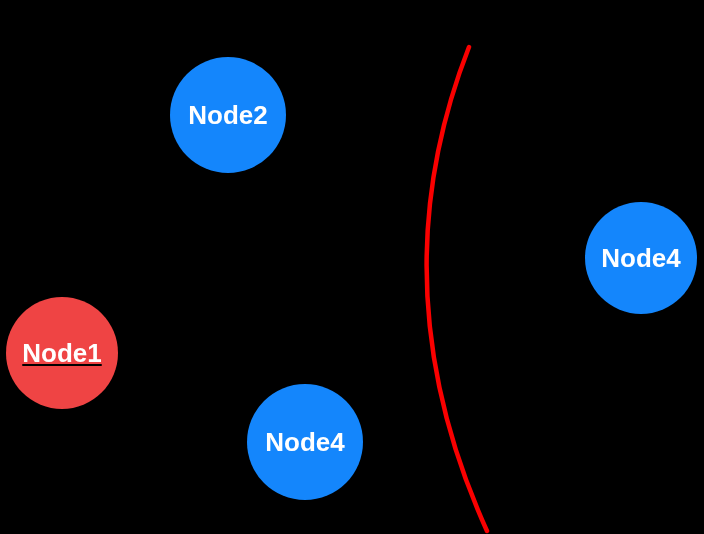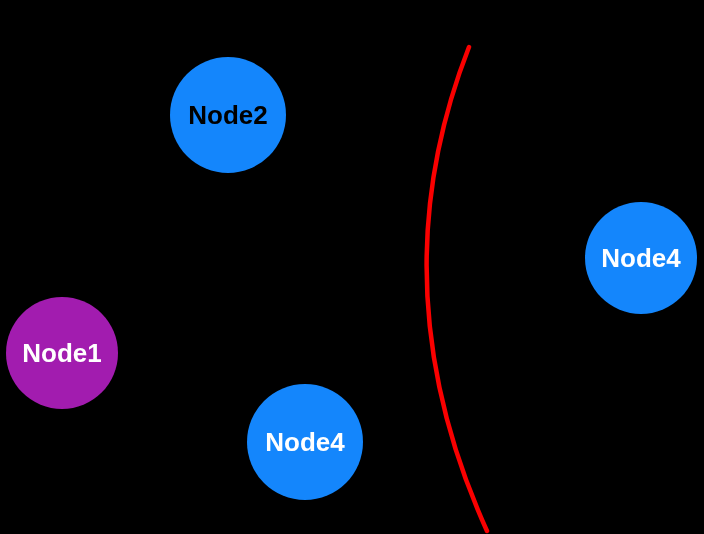--- a/index.html
+++ b/index.html
@@ -46,24 +46,24 @@
 </head>
 <body style="background: rgb(0, 0, 0);">
 
 <div id="graph-canvas" style="background: rgb(0, 0, 0);">
 
   <svg class="curve-layer" width="704" height="534" viewBox="0 0 704 534" xmlns="http://www.w3.org/2000/svg">
     <path fill="none" stroke-linecap="round" d="M 469 47 Q 376 285 487 531" stroke="#fa0000" stroke-width="4.5"></path>
   </svg>
 
   <div class="node" style="left: 170px; top: 57px; width: 116px; height: 116px; background: rgb(20, 134, 252);">
-    <span class="node-label" style="color: #000000;">Node2</span>
+    <span class="node-label" style="color: #ffffff;">Node2</span>
   </div>
 
-  <div class="node" style="left: 6px; top: 297px; width: 112px; height: 112px; background: #a21caf;">
+  <div class="node" style="left: 6px; top: 297px; width: 112px; height: 112px; background: #ef4444; text-decoration: underline;">
     <span class="node-label" style="color: rgb(255, 255, 255);">Node1</span>
   </div>
 
   <div class="node" style="left: 247px; top: 384px; width: 116px; height: 116px; background: rgb(20, 134, 252);">
     <span class="node-label" style="color: rgb(255, 255, 255);">Node4</span>
   </div>
 
   <div class="node" style="left: 585px; top: 202px; width: 112px; height: 112px; background: rgb(20, 134, 252);">
     <span class="node-label" style="color: rgb(255, 255, 255);">Node4</span>
   </div>

